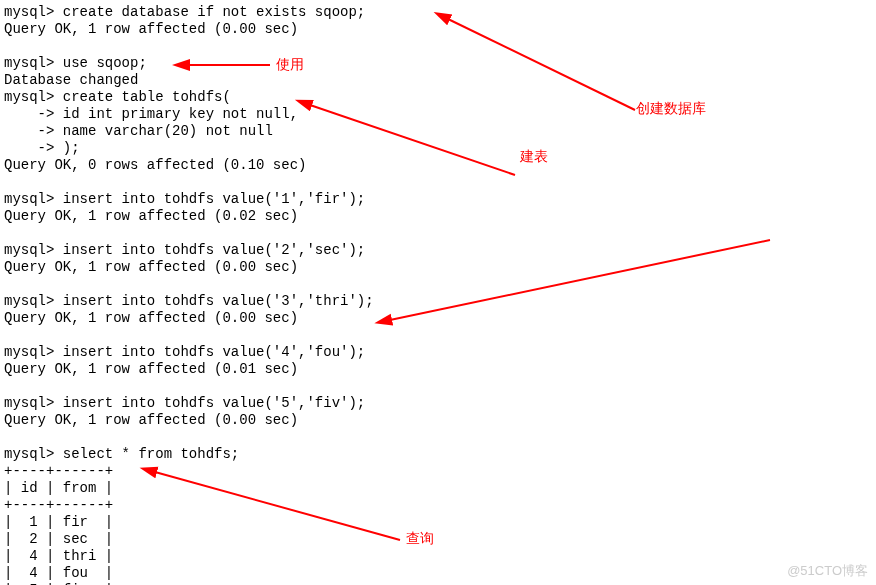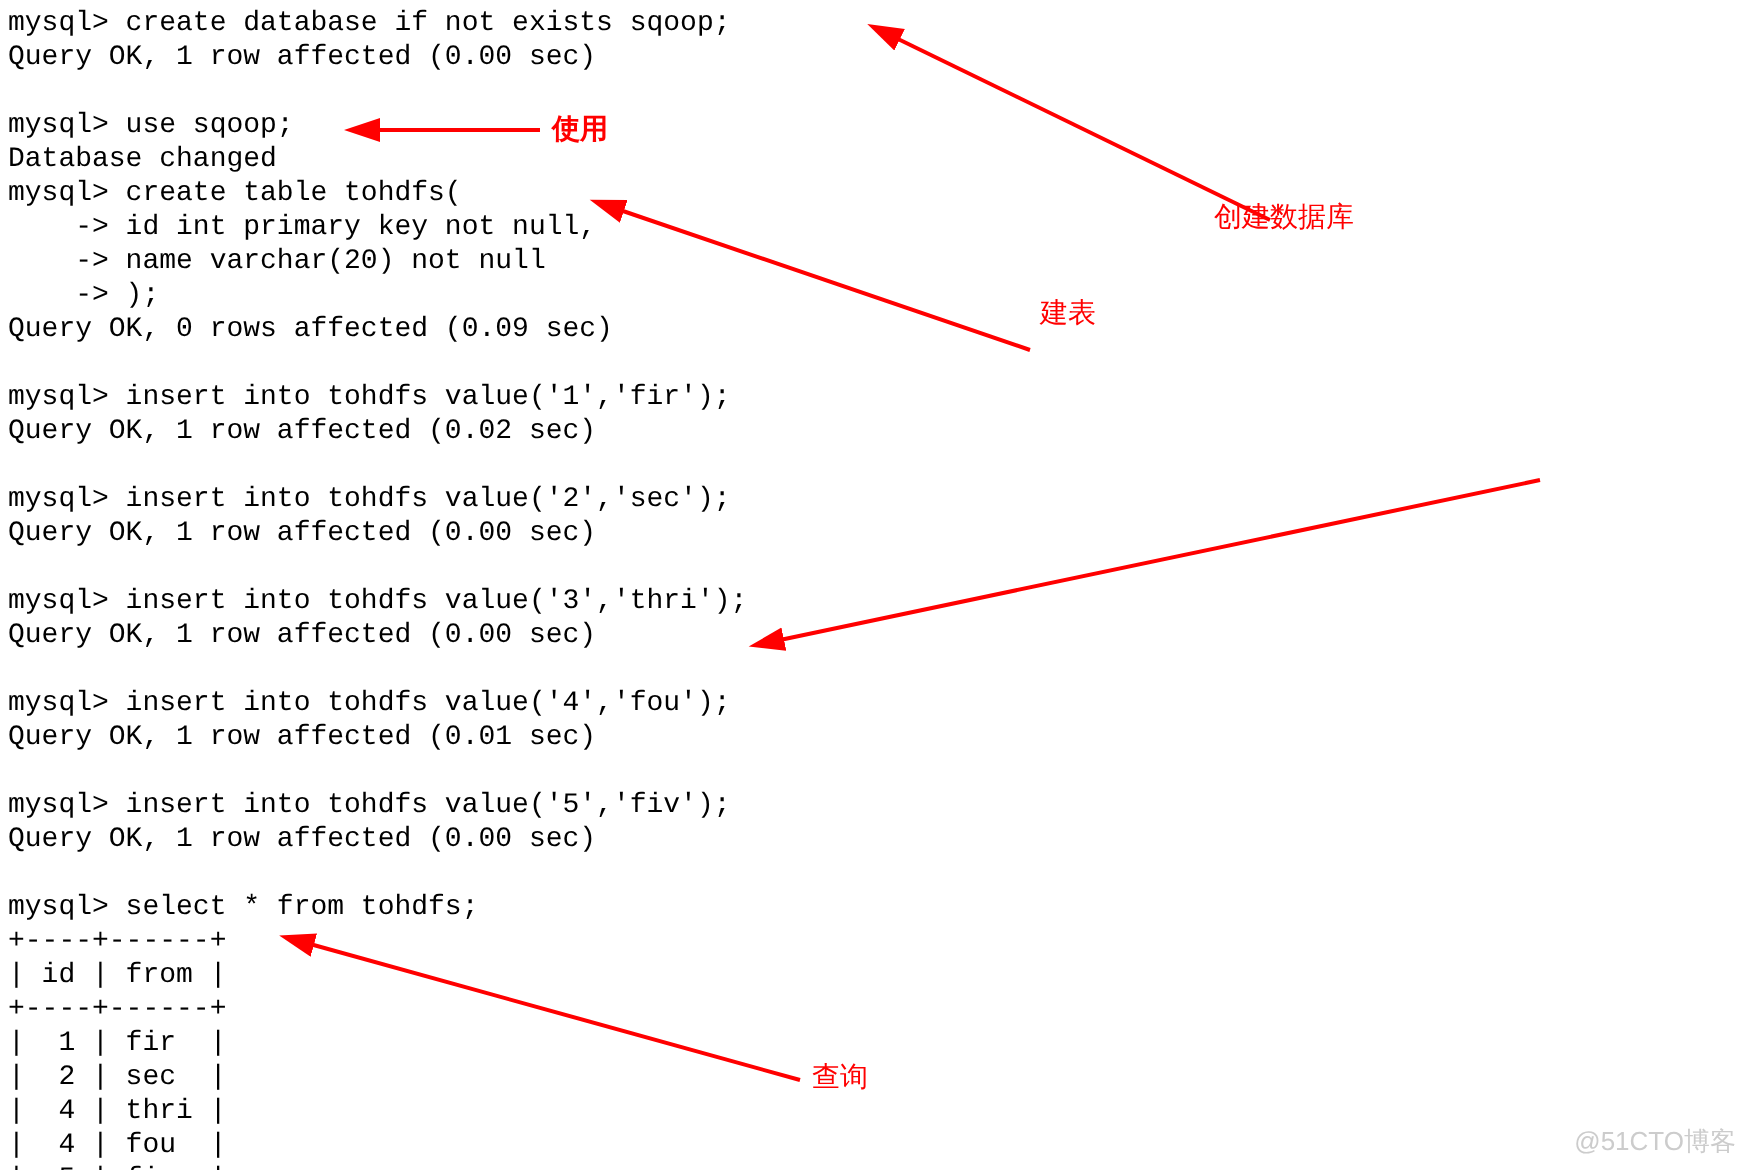--- a/index.html
+++ b/index.html
@@ -50,21 +50,21 @@
 
 <div class="terminal"><span>mysql&gt; create database if not exists sqoop;</span>
 <span>Query OK, 1 row affected (0.00 sec)</span>
 <span></span>
 <span>mysql&gt; use sqoop;</span>
 <span>Database changed</span>
 <span>mysql&gt; create table tohdfs(</span>
 <span>    -&gt; id int primary key not null,</span>
 <span>    -&gt; name varchar(20) not null</span>
 <span>    -&gt; );</span>
-<span>Query OK, 0 rows affected (0.09 sec)</span>
+<span>Query OK, 0 rows affected (0.10 sec)</span>
 <span></span>
 <span>mysql&gt; insert into tohdfs value('1','fir');</span>
 <span>Query OK, 1 row affected (0.02 sec)</span>
 <span></span>
 <span>mysql&gt; insert into tohdfs value('2','sec');</span>
 <span>Query OK, 1 row affected (0.00 sec)</span>
 <span></span>
 <span>mysql&gt; insert into tohdfs value('3','thri');</span>
 <span>Query OK, 1 row affected (0.00 sec)</span>
 <span></span>
@@ -96,18 +96,18 @@
 
   <line x1="270" y1="65" x2="188" y2="65" stroke="#ff0000" stroke-width="2" marker-end="url(#ah)"></line>
 
   <line x1="515" y1="175" x2="310" y2="105" stroke="#ff0000" stroke-width="2" marker-end="url(#ah)"></line>
 
   <line x1="770" y1="240" x2="390" y2="320" stroke="#ff0000" stroke-width="2" marker-end="url(#ah)"></line>
 
   <line x1="400" y1="540" x2="155" y2="472" stroke="#ff0000" stroke-width="2" marker-end="url(#ah)"></line>
 </svg>
 
-<div class="annotation" style="left:607px; top:100px;">创建数据库</div>
-<div class="annotation" style="left:276px; top:56px;font-weight:bold;">使用</div>
+<div class="annotation" style="left:636px; top:100px;">创建数据库</div>
+<div class="annotation" style="left:276px; top:56px;">使用</div>
 <div class="annotation" style="left:520px; top:148px;">建表</div>
 <div class="annotation" style="left:406px; top:530px;">查询</div>
 
 <div class="watermark">@51CTO博客</div>
 
 </body></html>

